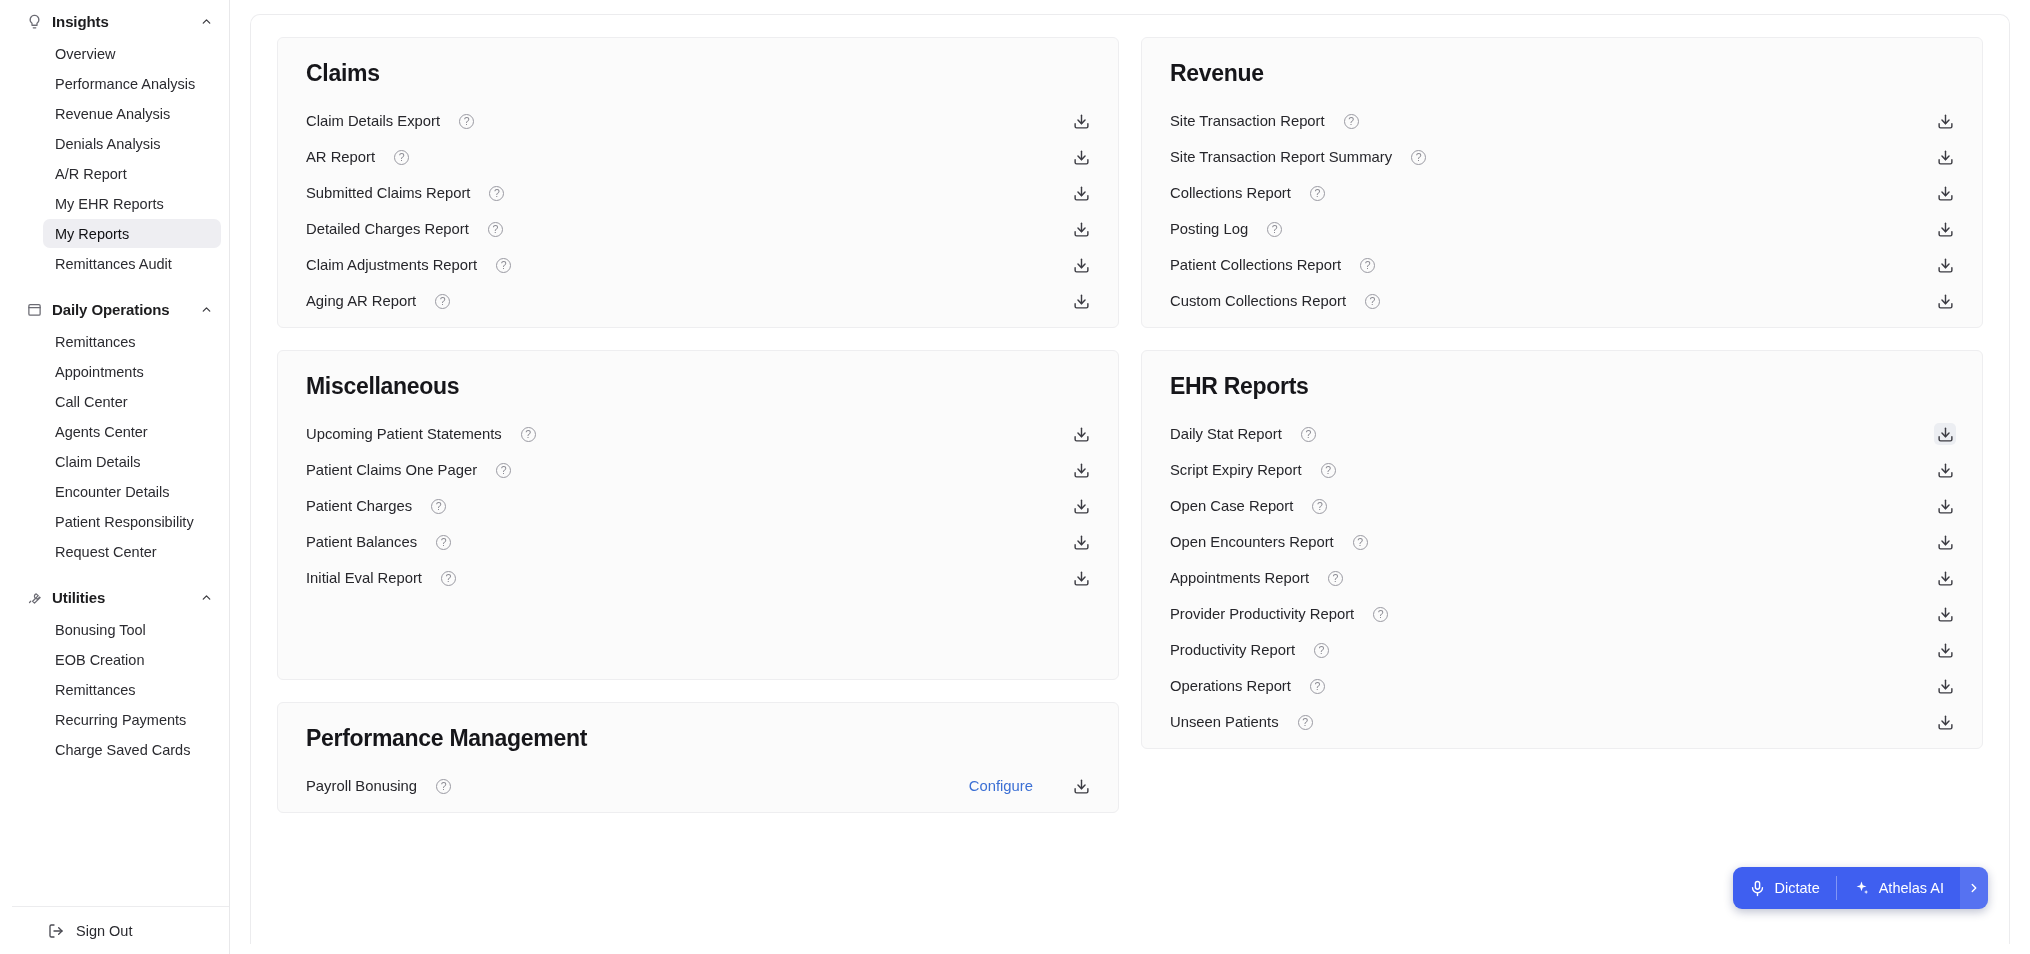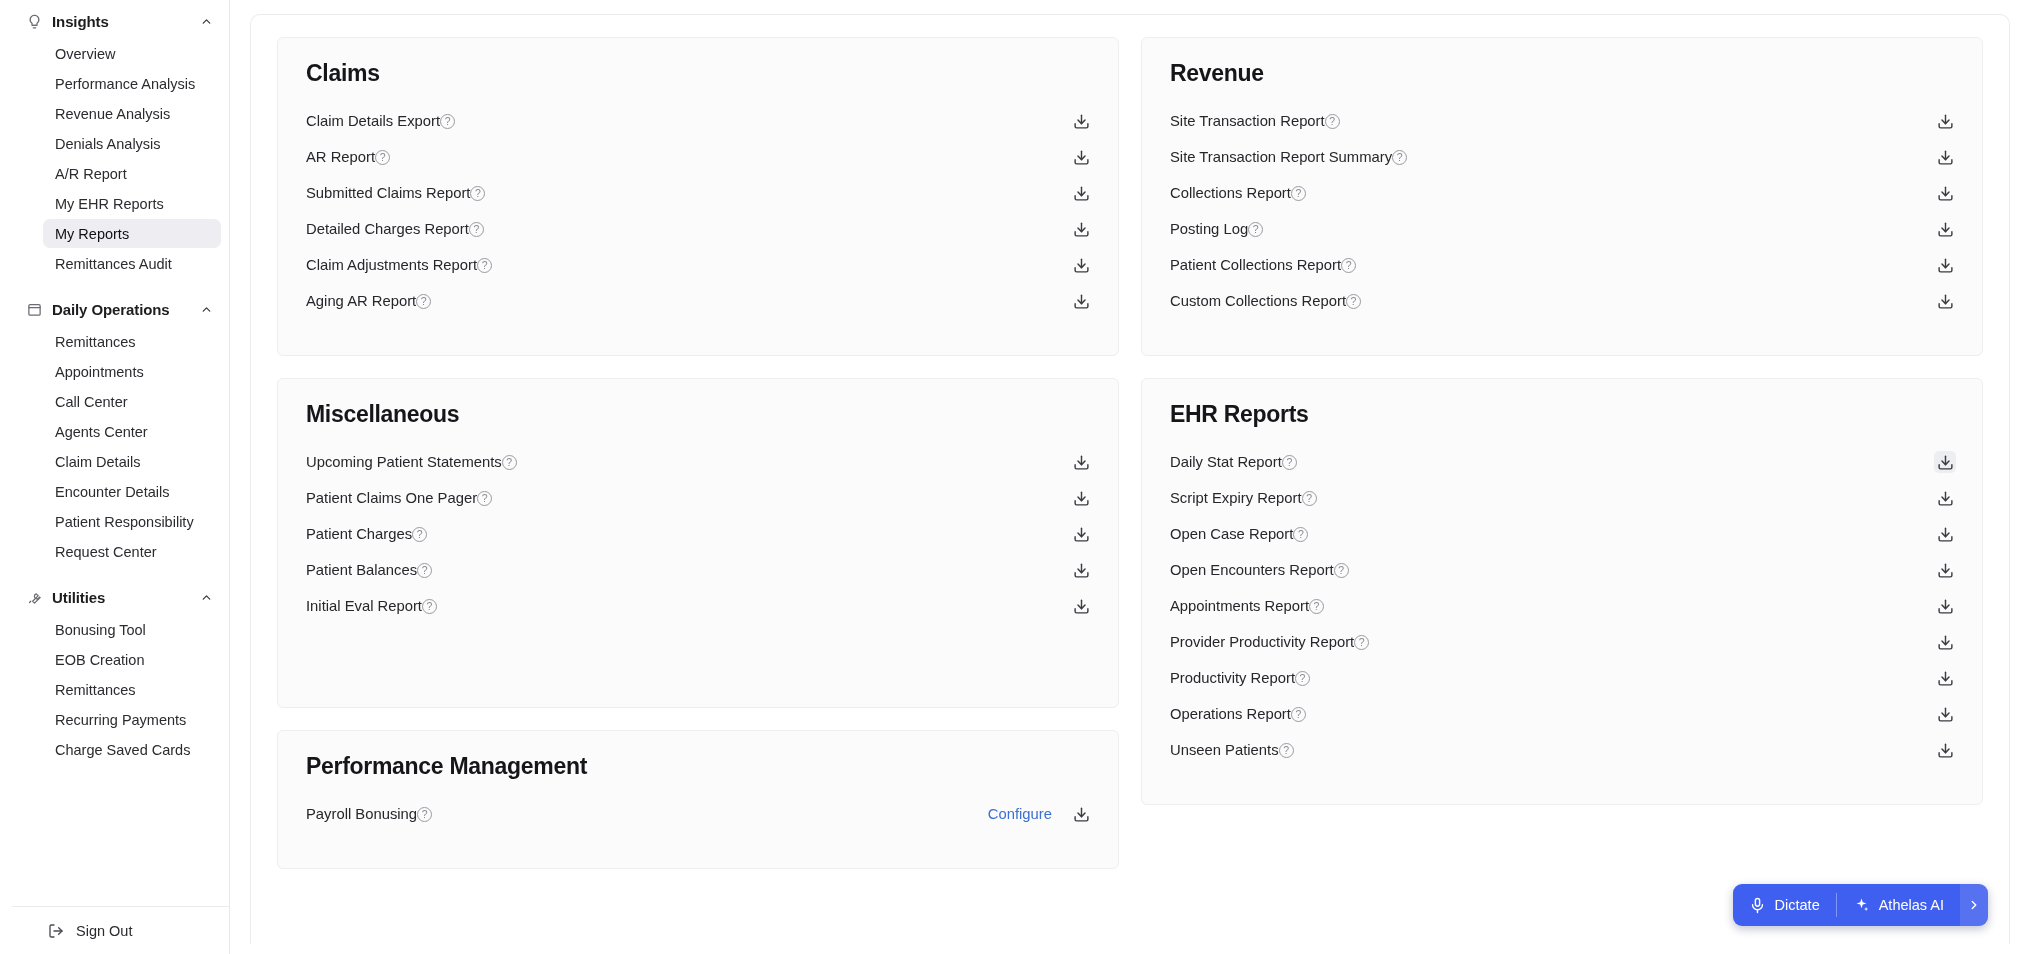--- a/index.html
+++ b/index.html
@@ -117,34 +117,34 @@
     display: grid;
     grid-template-columns: 1fr 1fr;
     column-gap: 22px;
     row-gap: 22px;
     align-content: start;
   }
   .card {
     background: #fbfbfb;
     border: 1px solid #eeeef0;
     border-radius: 6px;
-    padding: 22px 26px 36px 28px;
+    padding: 22px 26px 8px 28px;
   }
   .card h2 {
     margin: 0 0 16px 0;
     font-size: 23px;
     font-weight: 700;
     color: #16161a;
     letter-spacing: -0.3px;
   }
   .report-row {
     display: flex;
     align-items: center;
     height: 36px;
-    gap: 0;
+    gap: 19px;
   }
   .report-label {
     font-size: 14.8px;
     color: #26262b;
     white-space: nowrap;
   }
   .help-icon {
     width: 15px; height: 15px;
     border-radius: 50%;
     border: 1.3px solid #9a9aa2;
@@ -177,21 +177,21 @@
   .dl-btn.hover { background: #eceef2; }
   .dl-btn svg { display: block; }
 
   
   .col { display: flex; flex-direction: column; gap: 22px; }
 
   
   .floating-bar {
     position: absolute;
     right: 42px;
-    bottom: 28px;
+    bottom: 45px;
     height: 42px;
     display: flex;
     align-items: stretch;
     background: #3f5ff0;
     border-radius: 9px;
     box-shadow: 0 3px 10px rgba(25,35,90,0.28);
     overflow: hidden;
     color: #ffffff;
   }
   .fb-seg {

